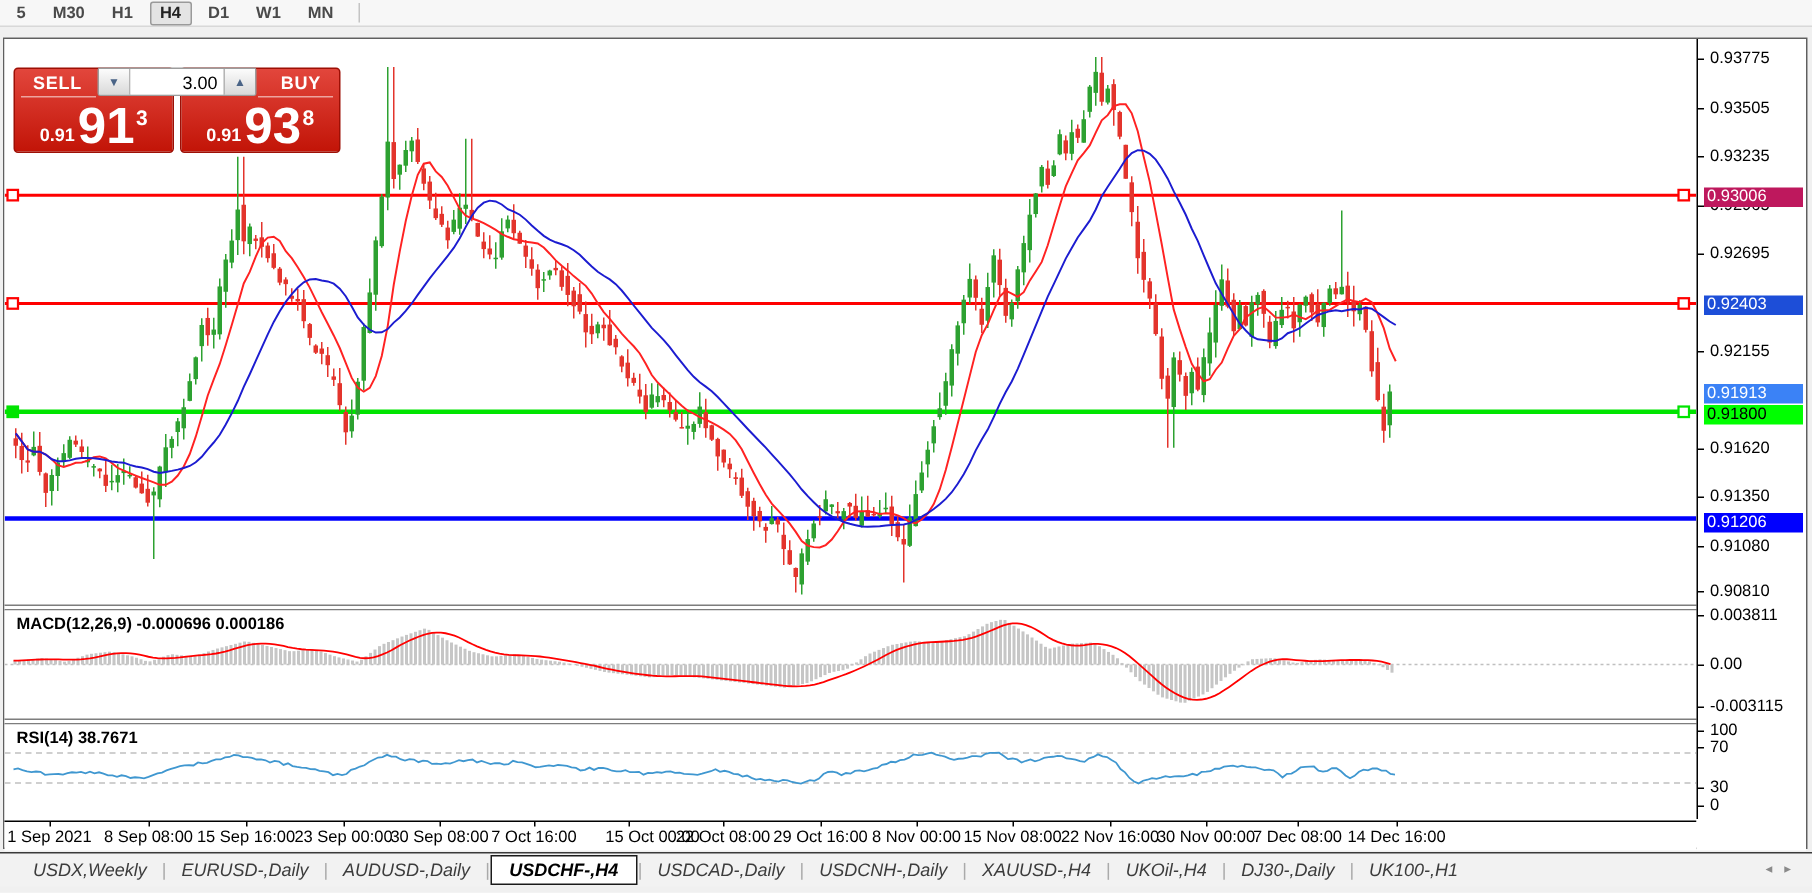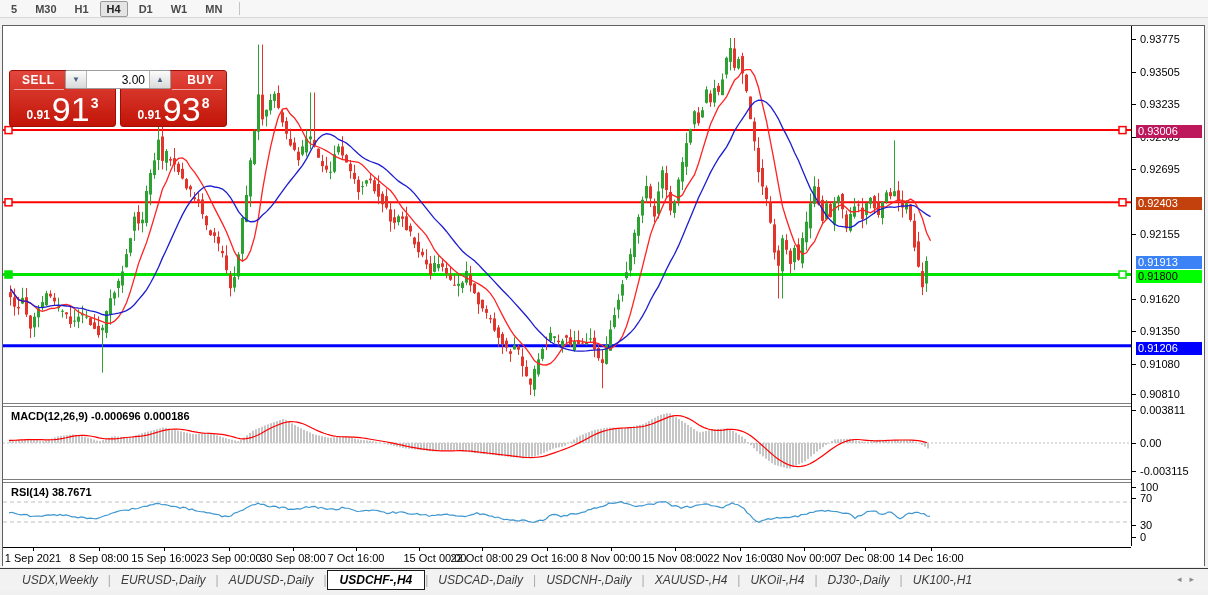--- a/index.html
+++ b/index.html
@@ -27,27 +27,27 @@
   .ax-label { position:absolute; left:9px; font-size:11px; color:#000; white-space:nowrap; }
   .ax-tick { position:absolute; left:1px; width:4px; height:1px; background:#000; }
   .ax-hl { position:absolute; left:5px; width:66px; font-size:11px; padding:0 2px; line-height:13px; white-space:nowrap; z-index:3; }
 
   
   .date-axis { position:absolute; left:0; top:521px; width:1128px; height:20px; background:#fff; border-top:1px solid #000; }
   .date-label { position:absolute; top:4px; font-size:11px; color:#000; transform:translateX(-50%); white-space:nowrap; }
   .date-tick { position:absolute; top:0; width:1px; height:3px; background:#000; }
 
   
-  .trade-panel { position:absolute; left:6px; top:19px; width:205px; height:57px; z-index:6;margin-top:25px; }
+  .trade-panel { position:absolute; left:6px; top:19px; width:205px; height:57px; z-index:6; }
   .big-btn { position:absolute; top:0; width:107px; height:57px; border-radius:3px; background:linear-gradient(#e2463c,#c21407); border:1px solid #9d0f05; }
   .big-btn .toplabel { position:absolute; top:2px; font-size:12px; font-weight:bold; color:#fff; letter-spacing:0.5px; }
   .big-btn .sepline { position:absolute; top:18px; height:1px; background:rgba(255,255,255,0.55); }
   .priceblock { position:absolute; top:20px; left:0; width:100%; height:36px; display:flex; align-items:center; justify-content:center; color:#fff; }
   .priceblock .small { font-size:12px; font-weight:bold; margin-right:2px; margin-top:12px; }
-  .priceblock .big { font-size:34px; font-weight:normal; line-height:34px; }
+  .priceblock .big { font-size:34px; font-weight:bold; line-height:34px; }
   .priceblock .sup { font-size:14px; font-weight:bold; margin-top:-12px; margin-left:1px; }
   .spinner { position:absolute; left:56px; top:0; width:106px; height:19px; background:#e9e9e9; border:1px solid #9c9c9c; border-radius:2px; display:flex; z-index:7; }
   .spin-btn { width:21px; height:100%; background:linear-gradient(#fcfcfc,#d9d9d9); font-size:8px; color:#4a6487; display:flex; align-items:center; justify-content:center; }
   .spin-btn.down { border-right:1px solid #b5b5b5; }
   .spin-btn.up { border-left:1px solid #b5b5b5; }
   .spin-field { flex:1; background:#fff; font-size:12px; color:#000; text-align:right; padding:2px 4px 0 17px; }
 
   
   .tab-bar { position:absolute; left:0; top:568px; width:1208px; height:23px; background:#f2f2f2; border-top:1px solid #3a3a3a; display:flex; align-items:center; padding-left:12px; }
   .tab { font-size:12px; color:#3c3c3c; padding:2px 10px; white-space:nowrap;font-style:italic; }
@@ -956,21 +956,21 @@
       <div class="ax-label" style="top: 202px;">0.92155</div>
       <div class="ax-tick" style="top: 273px;"></div>
       <div class="ax-label" style="top: 267px;">0.91620</div>
       <div class="ax-tick" style="top: 305px;"></div>
       <div class="ax-label" style="top: 299px;">0.91350</div>
       <div class="ax-tick" style="top: 338px;"></div>
       <div class="ax-label" style="top: 332px;">0.91080</div>
       <div class="ax-tick" style="top: 368px;"></div>
       <div class="ax-label" style="top: 362px;">0.90810</div>
       <div class="ax-hl" style="top: 99px; background: #be185d; color: rgb(255, 255, 255);">0.93006</div>
-      <div class="ax-hl" style="top: 171px; background: #c2410c; color: rgb(255, 255, 255);">0.92403</div>
+      <div class="ax-hl" style="top: 171px; background: #1d4ed8; color: rgb(255, 255, 255);">0.92403</div>
       <div class="ax-hl" style="top: 230px; background: #3b82f6; color: rgb(255, 255, 255);">0.91913</div>
       <div class="ax-hl" style="top: 244px; background: rgb(0, 255, 0); color: rgb(0, 0, 0);">0.91800</div>
       <div class="ax-hl" style="top: 316px; background: rgb(0, 0, 255); color: rgb(255, 255, 255);">0.91206</div>
       <div class="ax-tick" style="top: 384px;"></div>
       <div class="ax-label" style="top: 378px;">0.003811</div>
       <div class="ax-tick" style="top: 417px;"></div>
       <div class="ax-label" style="top: 411px;">0.00</div>
       <div class="ax-tick" style="top: 445px;"></div>
       <div class="ax-label" style="top: 439px;">-0.003115</div>
       <div class="ax-tick" style="top: 461px;"></div>

